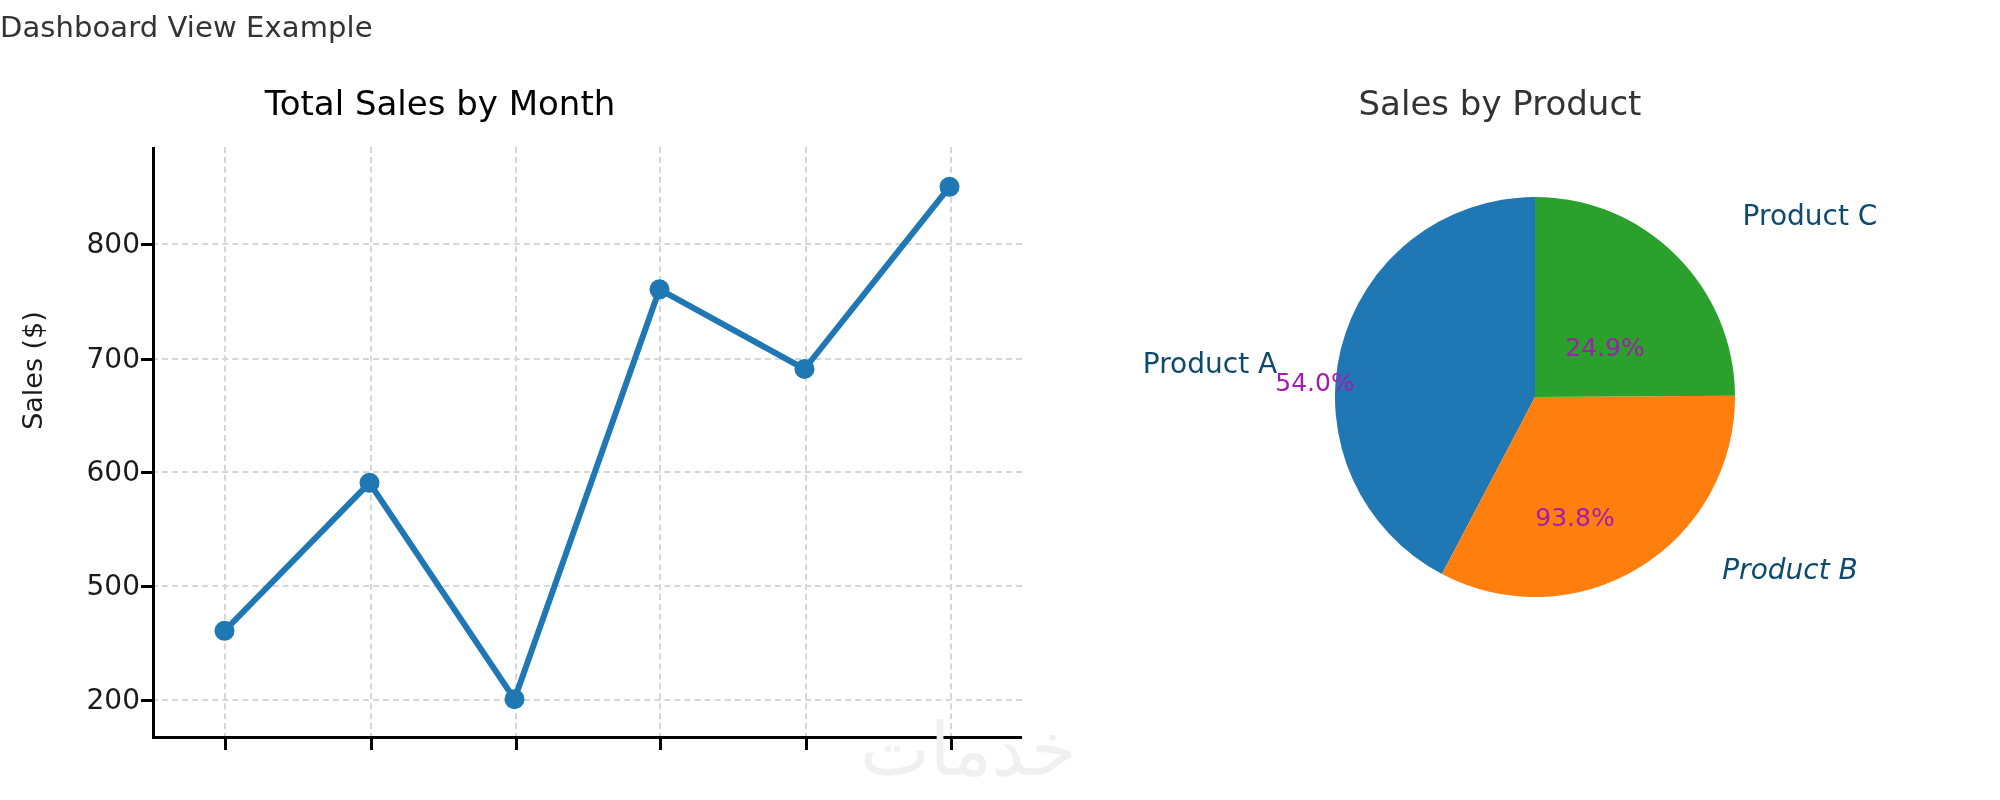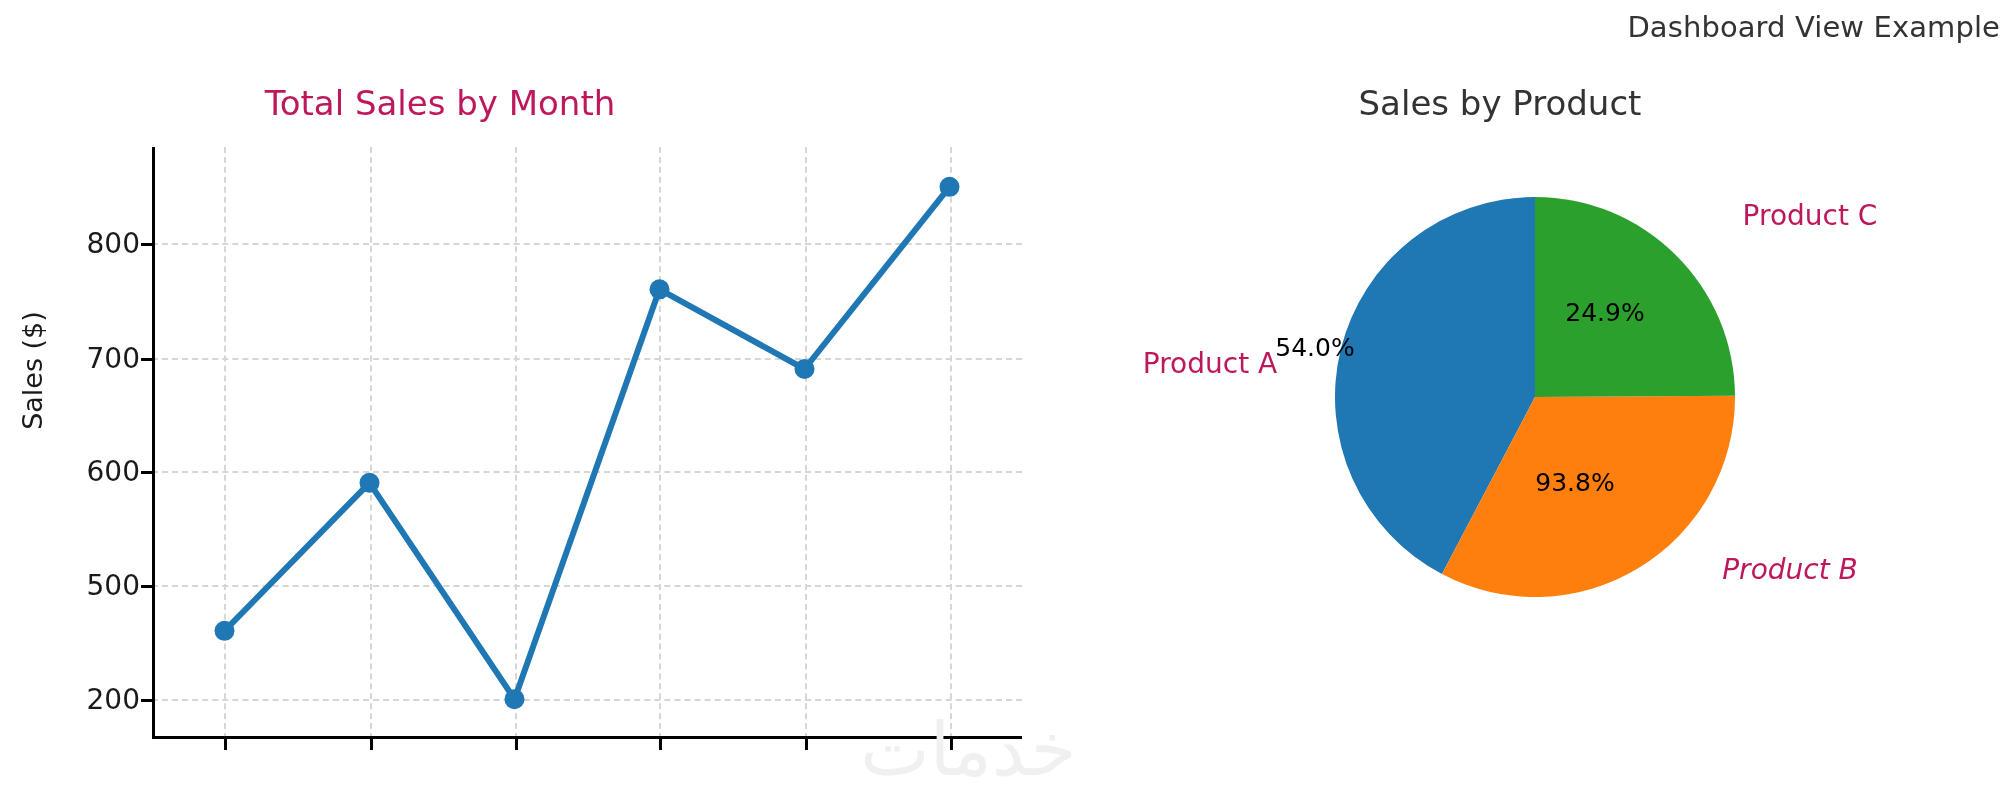--- a/index.html
+++ b/index.html
@@ -22,42 +22,42 @@
     width: 2000px;
     height: 800px;
   }
 
   
   #suptitle {
     position: absolute;
     top: 10px;
     left: 0;
     width: 2000px;
-    text-align: right;
+    text-align: left;
     font-size: 29px;
     color: #333333;
     letter-spacing: .1px;
   }
 
   
   #line-panel {
     position: absolute;
     left: 0px;
     top: 55px;
     width: 1060px;
     height: 745px;
   }
   #line-title {
     position: absolute;
     left: 0;
     top: 28px;
     width: 880px;
     text-align: center;
     font-size: 34px;
-    color: #be185d;
+    color: #000000;
   }
   
   #line-axes {
     position: absolute;
     left: 152px;
     top: 92px;
     width: 870px;
     height: 592px;
   }
   #line-axes .spine-left {
@@ -165,28 +165,29 @@
     left: 275px;
     top: 142px;
     width: 400px;
     height: 400px;
   }
   #pie-svg { display: block; width: 400px; height: 400px; }
   .pie-pct {
     position: absolute;
     transform: translate(-50%, -50%);
     font-size: 25px;
-    color: #000000;
-    white-space: nowrap;
+    color: #a21caf;
+    white-space: nowrap;
+    margin-top: 35px;
   }
   .pie-label {
     position: absolute;
     transform: translate(-50%, -50%);
     font-size: 28px;
-    color: #be185d;
+    color: #0c4a6e;
     white-space: nowrap;
   }
 
   
   #watermark {
     position: absolute;
     left: 860px;
     top: 712px;
     font-size: 74px;
     color: #f0f0f0;

